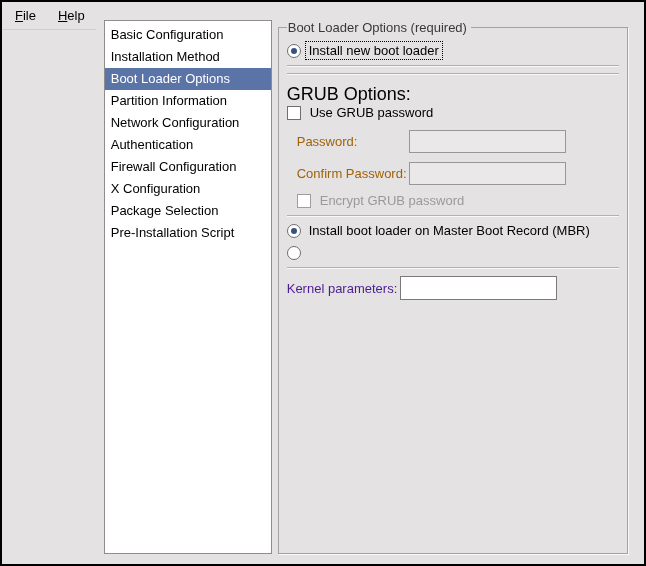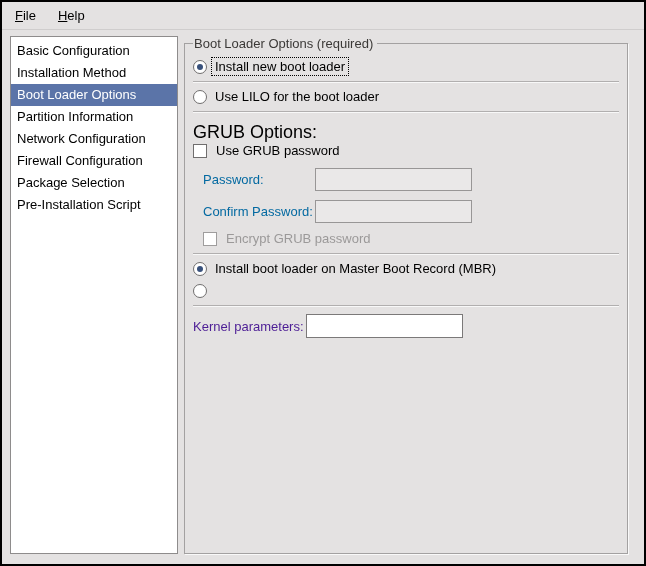--- a/index.html
+++ b/index.html
@@ -3,21 +3,21 @@
 <meta charset="utf-8">
 <style>
   * { box-sizing: border-box; }
   html, body { margin: 0; padding: 0; background: #555; }
   body { font-family: "Liberation Sans", sans-serif; }
 
   .window {
     width: 646px; height: 566px;
     background: #e4e2e2;
     border: 2px solid #000000;
-    display: flex; flex-direction: column;
+    display: flex; flex-direction: row;
     overflow: hidden;
   }
 
   
   .menubar {
     flex: none; height: 28px;
     display: flex; align-items: center;
     padding-left: 2px;
     background: #e4e2e2;
     border-bottom: 1px solid #cfcdcd;
@@ -27,20 +27,21 @@
     padding: 4px 11px;
     cursor: default;
   }
   .menu-item::first-letter { text-decoration: underline; }
 
   
   .content {
     flex: 1; min-height: 0;
     display: flex; gap: 6px;
     padding: 6px 16px 10px 8px;
+    margin-top: 12px;
   }
 
   
   .sidebar {
     flex: none; width: 168px;
     background: #ffffff;
     border: 1px solid #8e8c8c;
     padding: 3px 0 0 0;
     overflow: hidden;
   }
@@ -110,21 +111,21 @@
   }
 
   
   .field-row {
     display: flex; align-items: center;
     margin: 8px 0 0 10px; height: 24px;
     font-size: 13px;
   }
   .field-row .field-label {
     flex: none; width: 112px;
-    color: #0369a1; white-space: nowrap;
+    color: #a16207; white-space: nowrap;
   }
   .entry {
     flex: none; width: 157px; height: 23px;
     border: 1px solid #989696;
     background: #eae8e8;
     font-family: "Liberation Sans", sans-serif;
     font-size: 13px; padding: 0 4px;
   }
   .entry:disabled { color: #9b9999; }
   .entry.enabled {
@@ -148,39 +149,37 @@
   </div>
 
   <div class="content">
 
     <div class="sidebar">
       <div class="side-item">Basic Configuration</div>
       <div class="side-item">Installation Method</div>
       <div class="side-item selected">Boot Loader Options</div>
       <div class="side-item">Partition Information</div>
       <div class="side-item">Network Configuration</div>
+      <div class="side-item">Authentication</div>
       <div class="side-item">Firewall Configuration</div>
+      <div class="side-item">X Configuration</div>
       <div class="side-item">Package Selection</div>
       <div class="side-item">Pre-Installation Script</div>
     </div>
 
     <fieldset class="frame">
       <legend class="frame-title">Boot Loader Options (required)</legend>
 
       <div class="ctl-row first">
         <span class="radio checked"></span>
         <span class="ctl-label focused">Install new boot loader</span>
       </div>
 
       <div class="separator"></div>
 
-      <div class="ctl-row">
-        <span class="radio"></span>
-        <span class="ctl-label">Use LILO for the boot loader</span>
-      </div>
 
       <div class="separator"></div>
 
       <div class="section-heading">GRUB Options:</div>
 
       <div class="ctl-row">
         <span class="checkbox"></span>
         <span class="ctl-label">Use GRUB password</span>
       </div>
 

